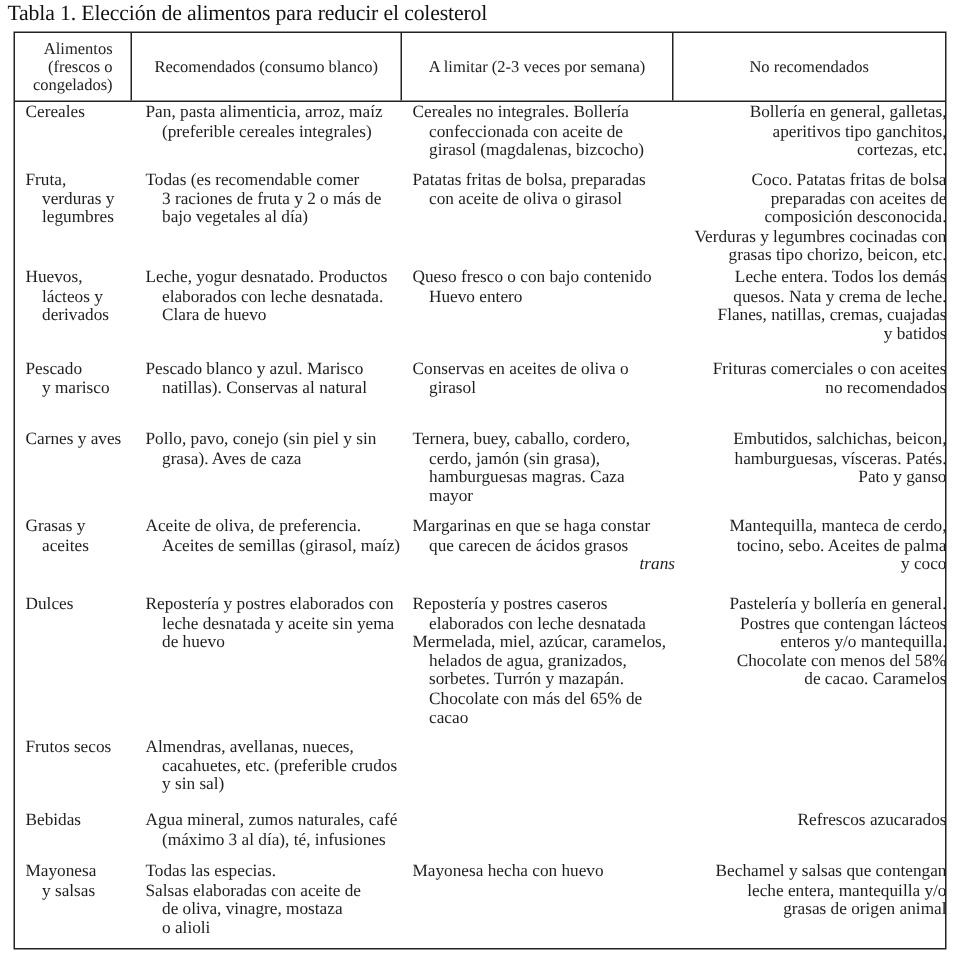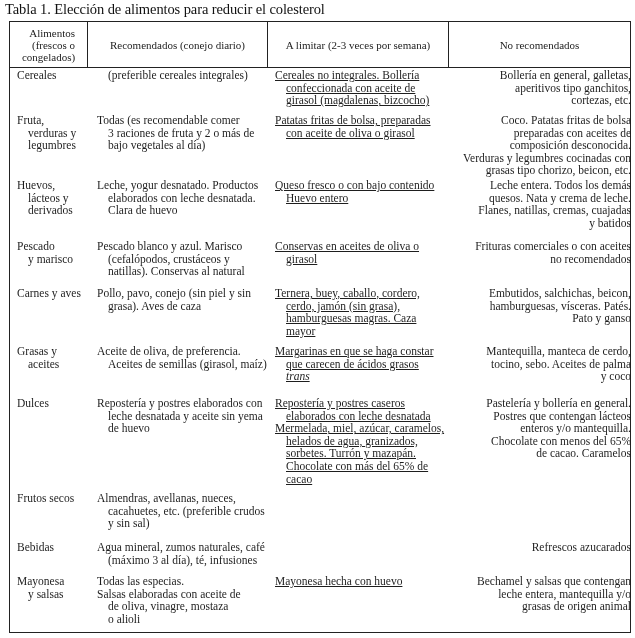--- a/index.html
+++ b/index.html
@@ -17,60 +17,61 @@
   .th.c0 { left: 0; width: 78px; border-right: 1.2px solid #222; }
   .th.c1 { left: 78px; width: 180px; border-right: 1.2px solid #222; }
   .th.c2 { left: 258px; width: 181px; border-right: 1.2px solid #222; }
   .th.c3 { left: 439px; width: 181px; }
   .row { position: absolute; left: 0; right: 0; }
   .cell { position: absolute; top: 0; font-size: 11.5px; line-height: 12.6px; color: #1e1e1e; }
   .cell .ln { display: block; white-space: nowrap; }
   .cell .ln.ind { padding-left: 11px; }
   .cell.c0 { left: 7px; width: 72px; }
   .cell.c1 { left: 87px; width: 170px; }
-  .cell.c2 { left: 265px; width: 175px; text-decoration: underline; }
+  .cell.c2 { left: 265px; width: 175px; }
   .cell.c3 { left: 446px; width: 175px; text-align: right; }
-  .it { font-style: italic; }
+  .it { font-style: italic; text-align: right; }
 </style>
 </head>
 <body>
 
 <div class="title">Tabla 1. Elección de alimentos para reducir el colesterol</div>
 
 <div class="table">
   <div class="thead">
     <div class="th c0">
         <div id="h0">
           <div>Alimentos</div>
           <div>(frescos o</div>
           <div>congelados)</div>
         </div>
       </div>
     <div class="th c1">
         <div id="h1">
-          <div>Recomendados (conejo diario)</div>
+          <div>Recomendados (consumo blanco)</div>
         </div>
       </div>
     <div class="th c2">
         <div id="h2">
           <div>A limitar (2-3 veces por semana)</div>
         </div>
       </div>
     <div class="th c3">
         <div id="h3">
           <div>No recomendados</div>
         </div>
       </div>
   </div>
   <div id="tbody">
       <div class="row" style="top: 47px;">
         <div class="cell c0">
           <span class="ln">Cereales</span>
         </div>
         <div class="cell c1">
+          <span class="ln">Pan, pasta alimenticia, arroz, maíz</span>
           <span class="ln ind">(preferible cereales integrales)</span>
         </div>
         <div class="cell c2">
           <span class="ln">Cereales no integrales. Bollería</span>
           <span class="ln ind">confeccionada con aceite de</span>
           <span class="ln ind">girasol (magdalenas, bizcocho)</span>
         </div>
         <div class="cell c3">
           <span class="ln">Bollería en general, galletas,</span>
           <span class="ln ind">aperitivos tipo ganchitos,</span>
@@ -122,21 +123,20 @@
           <span class="ln ind">y batidos</span>
         </div>
       </div>
       <div class="row" style="top: 218px;">
         <div class="cell c0">
           <span class="ln">Pescado</span>
           <span class="ln ind">y marisco</span>
         </div>
         <div class="cell c1">
           <span class="ln">Pescado blanco y azul. Marisco</span>
-          <span class="ln ind">(cefalópodos, crustáceos y</span>
           <span class="ln ind">natillas). Conservas al natural</span>
         </div>
         <div class="cell c2">
           <span class="ln">Conservas en aceites de oliva o</span>
           <span class="ln ind">girasol</span>
         </div>
         <div class="cell c3">
           <span class="ln">Frituras comerciales o con aceites</span>
           <span class="ln ind">no recomendados</span>
         </div>
@@ -196,21 +196,21 @@
           <span class="ln">Mermelada, miel, azúcar, caramelos,</span>
           <span class="ln ind">helados de agua, granizados,</span>
           <span class="ln ind">sorbetes. Turrón y mazapán.</span>
           <span class="ln ind">Chocolate con más del 65% de</span>
           <span class="ln ind">cacao</span>
         </div>
         <div class="cell c3">
           <span class="ln">Pastelería y bollería en general.</span>
           <span class="ln ind">Postres que contengan lácteos</span>
           <span class="ln ind">enteros y/o mantequilla.</span>
-          <span class="ln ind">Chocolate con menos del 65%</span>
+          <span class="ln ind">Chocolate con menos del 58%</span>
           <span class="ln ind">de cacao. Caramelos</span>
         </div>
       </div>
       <div class="row" style="top: 470px;">
         <div class="cell c0">
           <span class="ln">Frutos secos</span>
         </div>
         <div class="cell c1">
           <span class="ln">Almendras, avellanas, nueces,</span>
           <span class="ln ind">cacahuetes, etc. (preferible crudos</span>

